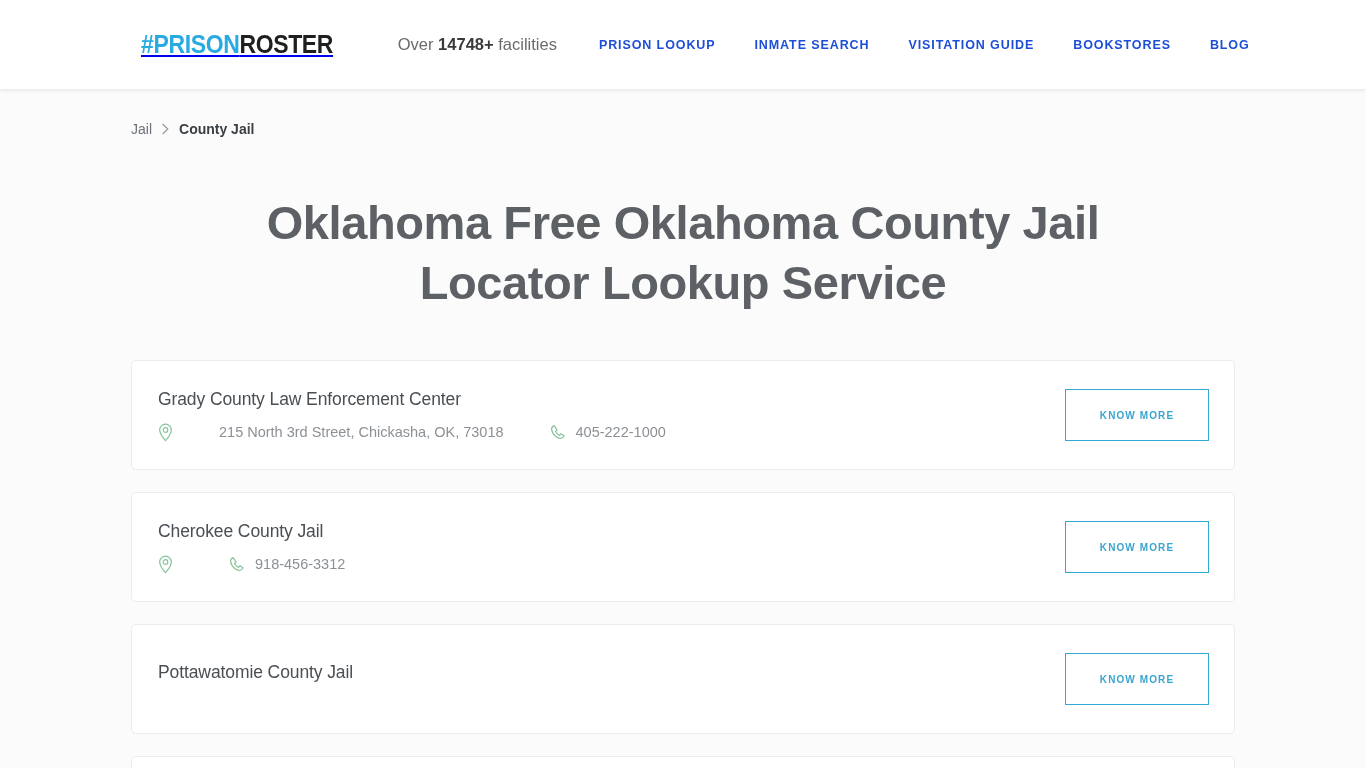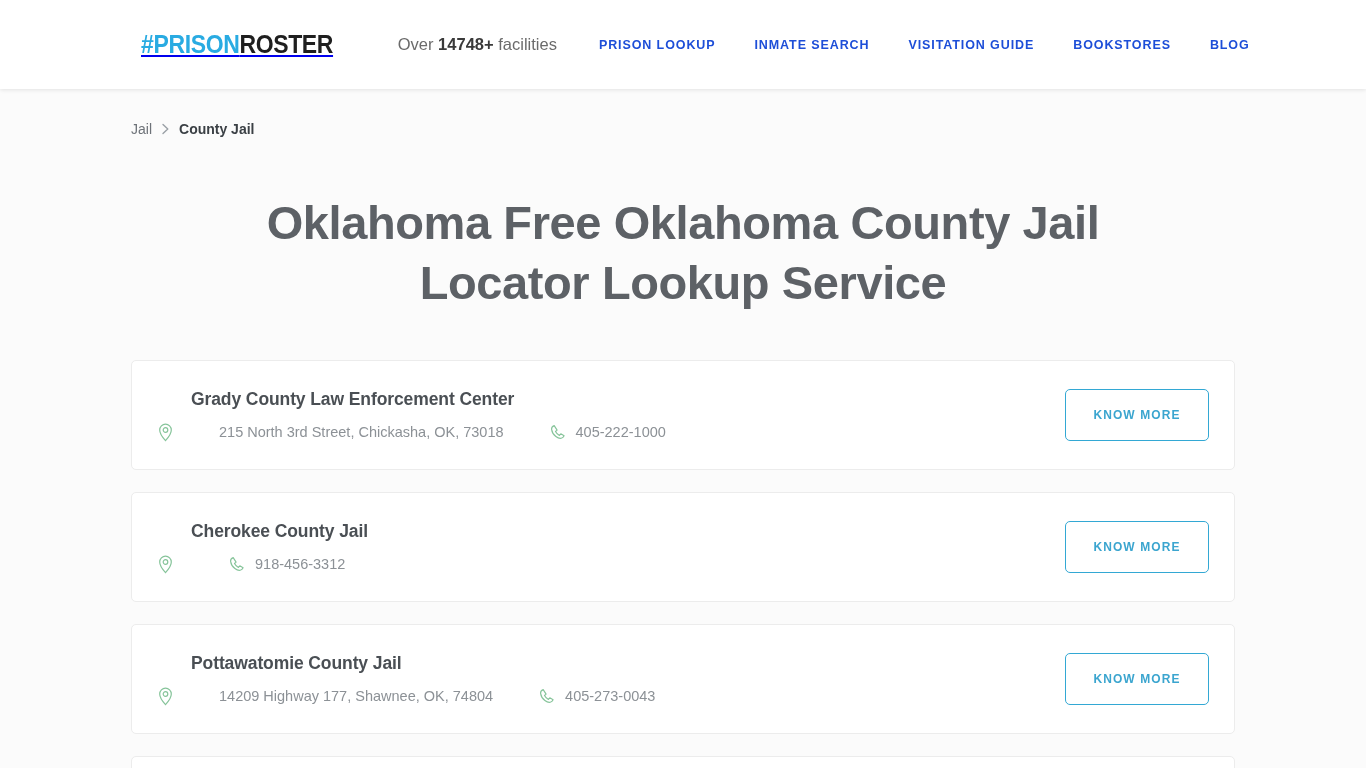--- a/index.html
+++ b/index.html
@@ -136,25 +136,24 @@
   }
 
   .facility-info {
     display: flex;
     flex-direction: column;
     justify-content: center;
   }
 
   .facility-name {
     font-size: 17.5px;
-    font-weight: 700;
+    font-weight: 400;
     color: #4a4f54;
     letter-spacing: -0.1px;
     margin-bottom: 13px;
-    margin-left: 33px;
   }
 
   .facility-meta {
     display: flex;
     align-items: center;
   }
 
   .meta-item {
     display: flex;
     align-items: center;
@@ -171,25 +170,25 @@
     margin-right: 10px;
     color: #86c49a;
     flex: none;
   }
 
   .know-more-btn {
     flex: none;
     width: 144px;
     height: 52px;
     border: 1px solid #33a8d4;
-    border-radius: 5px;
+    border-radius: 0;
     background: transparent;
     color: #3ba5cf;
     font-family: "Liberation Sans", sans-serif;
-    font-size: 12px;
+    font-size: 10px;
     font-weight: 700;
     letter-spacing: 1.1px;
     text-transform: uppercase;
     cursor: pointer;
     display: flex;
     align-items: center;
     justify-content: center;
   }
 </style>
 </head>
@@ -282,39 +281,20 @@
             <span>918-456-3312</span>
           </div>
         </div>
       </div>
       <button class="know-more-btn">Know More</button>
     </div>
 
     <div class="facility-card">
       <div class="facility-info">
         <div class="facility-name">Pottawatomie County Jail</div>
-        <div class="facility-meta">
-          <div class="meta-item address">
-            <span class="meta-icon">
-              <svg width="15" height="19" viewBox="0 0 15 19" fill="none" aria-hidden="true">
-                <path d="M7.5 1.2c-3.2 0-5.8 2.6-5.8 5.8 0 4.3 5.8 10.6 5.8 10.6s5.8-6.3 5.8-10.6c0-3.2-2.6-5.8-5.8-5.8z" stroke="#86c49a" stroke-width="1.2"></path>
-                <circle cx="7.5" cy="7" r="2.3" stroke="#86c49a" stroke-width="1.2"></circle>
-              </svg>
-            </span>
-            <span>14209 Highway 177, Shawnee, OK, 74804</span>
-          </div>
-          <div class="meta-item phone">
-            <span class="meta-icon">
-              <svg width="16" height="16" viewBox="0 0 16 16" fill="none" aria-hidden="true">
-                <path d="M4.2 1.6 C2.6 2.3 1.4 3.8 1.6 5.3 c.4 3 2.1 5.5 4.3 7.2 1.6 1.2 3.6 2.1 5.3 1.7 1.3-.3 2.4-1.3 2.9-2.5l-3.3-1.9-1.4 1.6c-1.6-.8-3-2.2-3.9-3.9l1.6-1.4z" stroke="#86c49a" stroke-width="1.15" stroke-linejoin="round"></path>
-              </svg>
-            </span>
-            <span>405-273-0043</span>
-          </div>
-        </div>
       </div>
       <button class="know-more-btn">Know More</button>
     </div>
 
     <div class="facility-card">
       <div class="facility-info">
         <div class="facility-name"></div>
       </div>
     </div>
 

